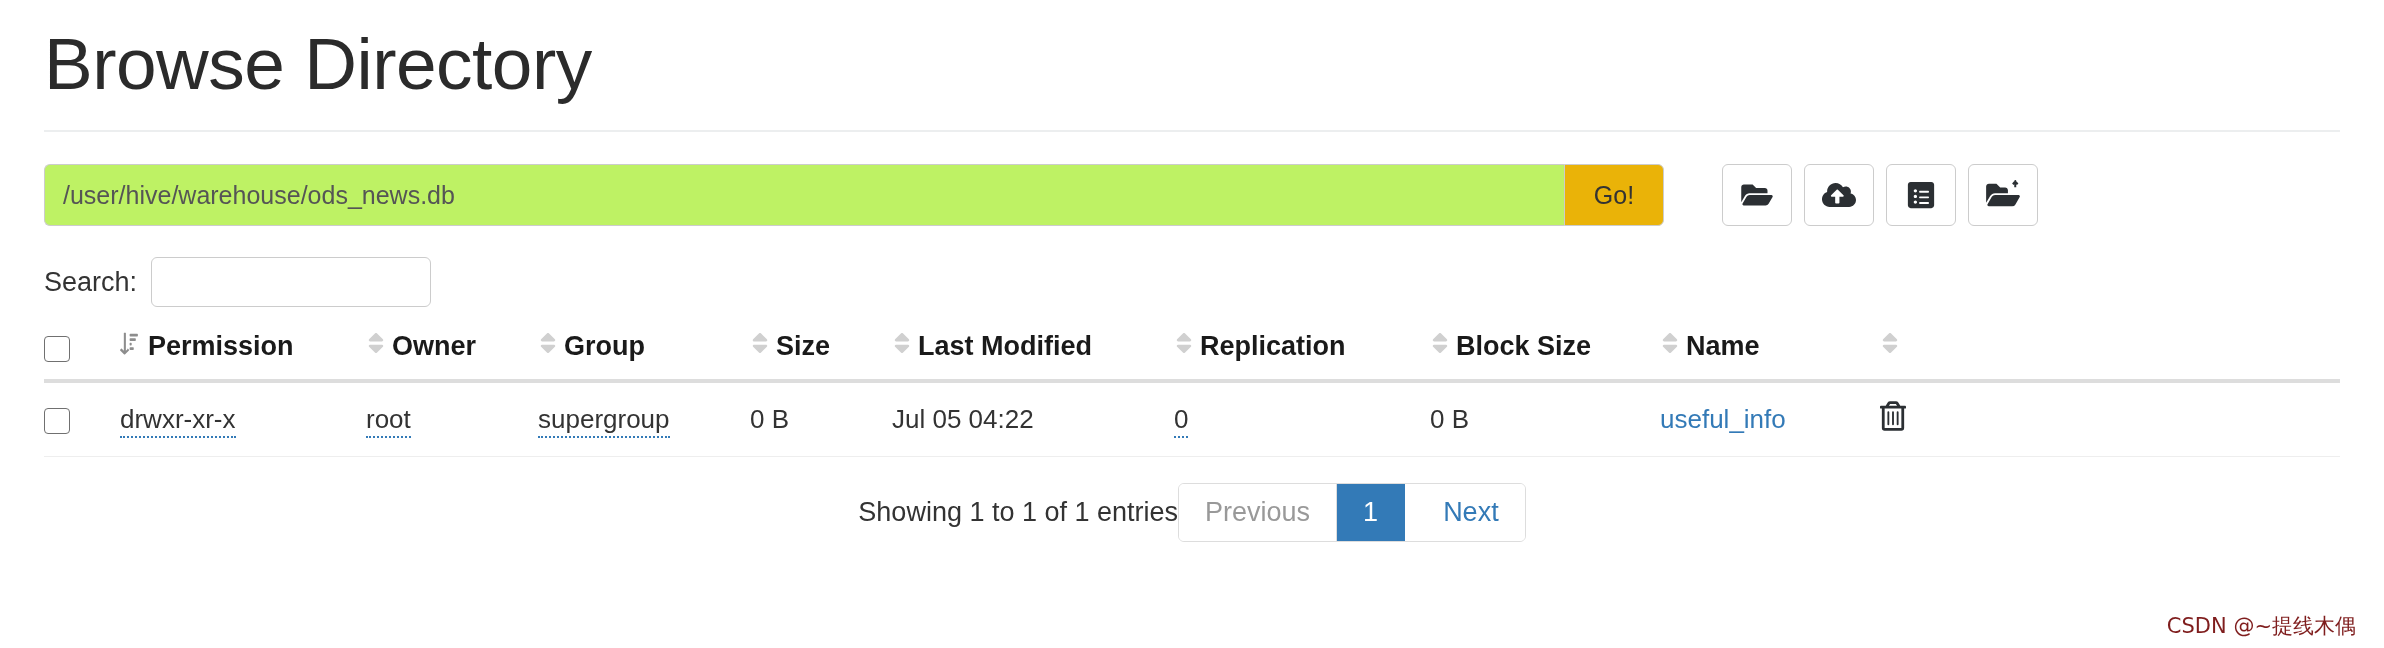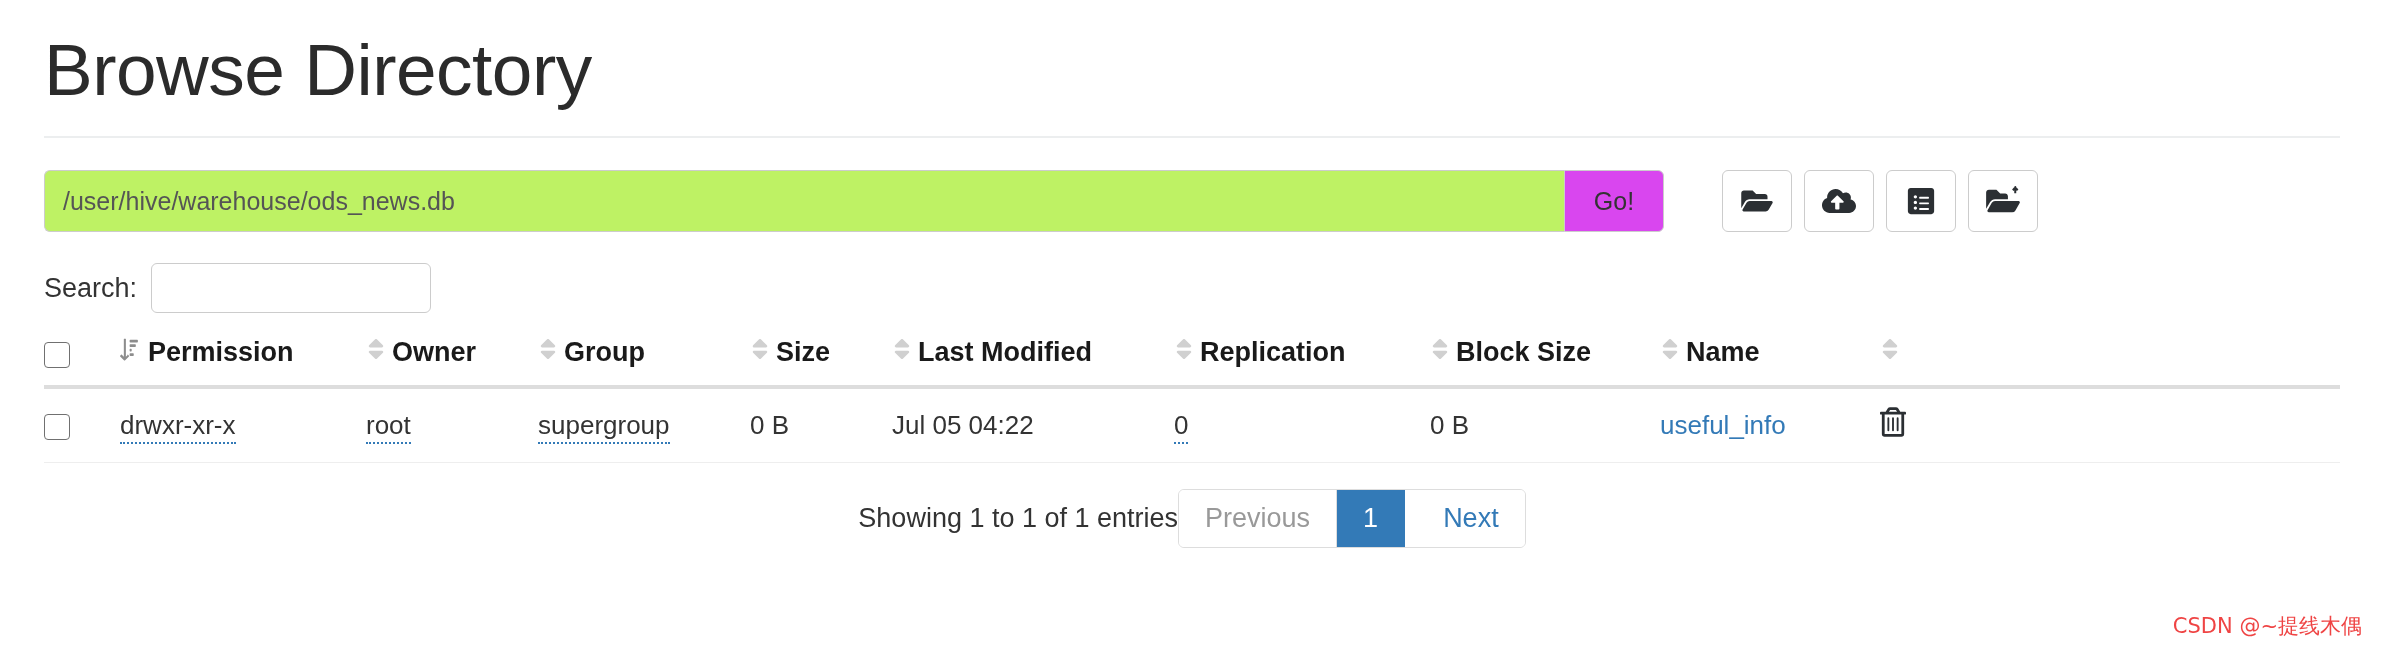--- a/index.html
+++ b/index.html
@@ -15,21 +15,21 @@
   body {
     font-family: "Liberation Sans", "DejaVu Sans", sans-serif;
     color: #333333;
     -webkit-font-smoothing: antialiased;
   }
 
   .page {
     width: 2384px;
     height: 648px;
     position: relative;
-    padding: 6px 44px;
+    padding: 0 44px;
   }
 
   
   .page-title {
     font-size: 73px;
     font-weight: 400;
     line-height: 1.1;
     color: #2b2b2b;
     margin: 0;
     padding-top: 24px;
@@ -65,21 +65,21 @@
     color: #555555;
     background: #bef264;
     outline: none;
   }
   .go-btn {
     flex: 0 0 auto;
     min-width: 100px;
     height: 62px;
     border: 1px solid #cccccc;
     border-radius: 0 6px 6px 0;
-    background: #d946ef;
+    background: #eab308;
     font-size: 25px;
     font-family: "Liberation Sans", "DejaVu Sans", sans-serif;
     color: #333333;
     cursor: pointer;
     padding: 0 20px;
   }
 
   .tool-group {
     display: flex;
     margin-left: 58px;
@@ -250,24 +250,24 @@
   .pg:last-child { border-right: none; margin-left: 12px; }
   .pg.disabled { color: #999999; cursor: default; }
   .pg.active {
     background: #337ab7;
     color: #ffffff;
     border-color: #337ab7;
   }
 
   .watermark {
     position: absolute;
-    right: 22px;
+    right: 28px;
     bottom: 8px;
     font-size: 21px;
-    color: #ef4444;
+    color: #7f1d1d;
     font-family: "DejaVu Sans", sans-serif;
     white-space: nowrap;
     pointer-events: none;
   }
 </style>
 </head>
 <body>
 
 <div class="page">
 

